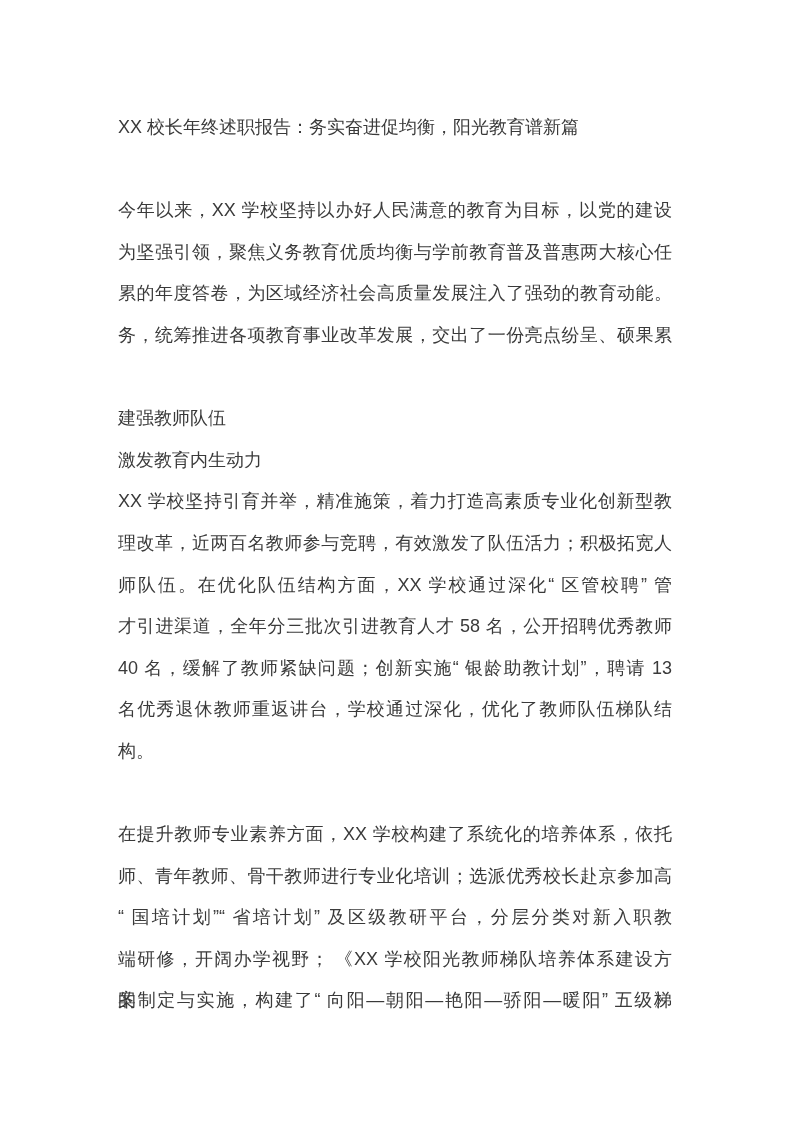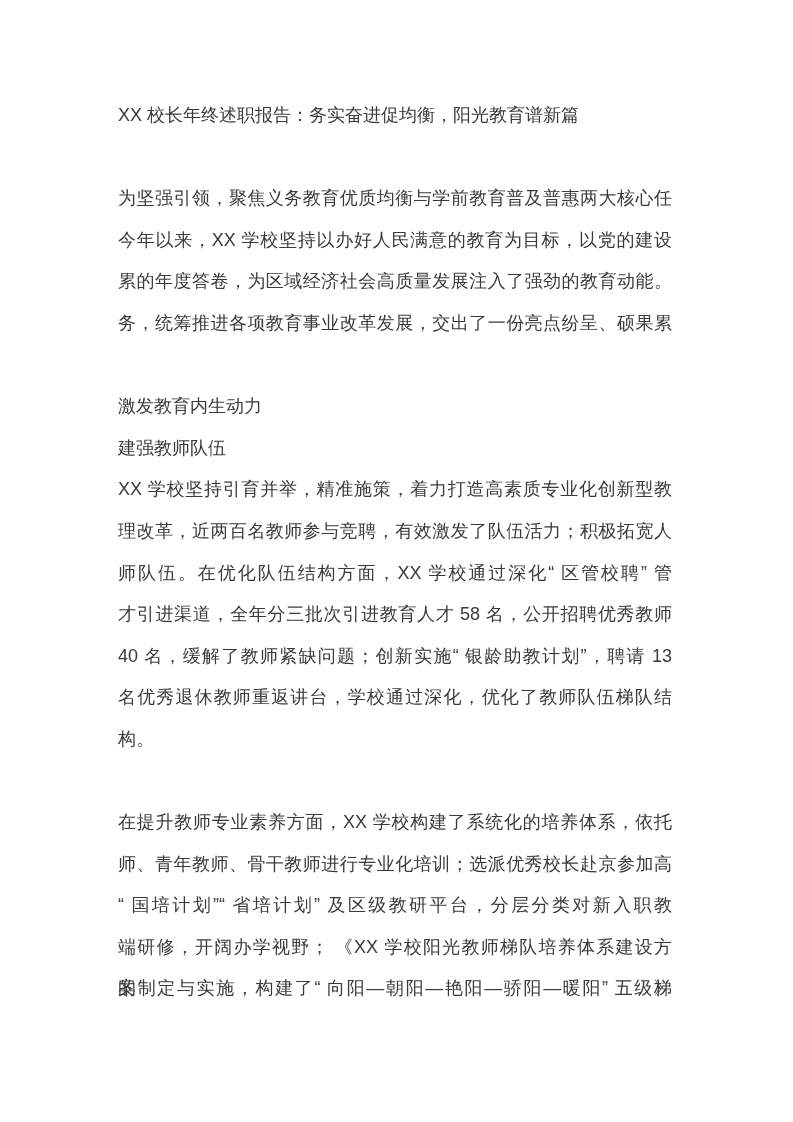--- a/index.html
+++ b/index.html
@@ -10,20 +10,21 @@
   body {
     width: 793px;
     height: 1122px;
     position: relative;
     overflow: hidden;
   }
   .page {
     position: absolute;
     inset: 0;
     background: #ffffff;
+    margin-top: 12px;
   }
   .doc {
     position: absolute;
     left: 118px;
     top: 95px;
     width: 554px;
     color: #3a3a3a;
     font-family: "Liberation Sans", sans-serif;
     font-size: 18px;
     font-weight: 400;
@@ -48,31 +49,31 @@
 <body>
 
 <div class="page">
   <div class="doc">
 
     <div class="line">XX 校长年终述职报告：务实奋进促均衡，阳光教育谱新篇</div>
 
     <div class="line blank"></div>
 
     <div>
+      <div class="line fill">今年以来，XX 学校坚持以办好人民满意的教育为目标，以党的建设</div>
       <div class="line fill">为坚强引领，聚焦义务教育优质均衡与学前教育普及普惠两大核心任</div>
-      <div class="line fill">今年以来，XX 学校坚持以办好人民满意的教育为目标，以党的建设</div>
       <div class="line fill">累的年度答卷，为区域经济社会高质量发展注入了强劲的教育动能。</div>
       <div class="line fill">务，统筹推进各项教育事业改革发展，交出了一份亮点纷呈、硕果累</div>
     </div>
 
     <div class="line blank"></div>
 
     <div>
+      <div class="line">建强教师队伍</div>
       <div class="line">激发教育内生动力</div>
-      <div class="line">建强教师队伍</div>
     </div>
 
     <div>
       <div class="line fill">XX 学校坚持引育并举，精准施策，着力打造高素质专业化创新型教</div>
       <div class="line fill">理改革，近两百名教师参与竞聘，有效激发了队伍活力；积极拓宽人</div>
       <div class="line fill">师队伍。在优化队伍结构方面，XX 学校通过深化“ 区管校聘” 管</div>
       <div class="line fill">才引进渠道，全年分三批次引进教育人才 58 名，公开招聘优秀教师</div>
       <div class="line fill">40 名，缓解了教师紧缺问题；创新实施“ 银龄助教计划”，聘请 13</div>
       <div class="line fill">名优秀退休教师重返讲台，学校通过深化，优化了教师队伍梯队结</div>
       <div class="line">构。</div>

